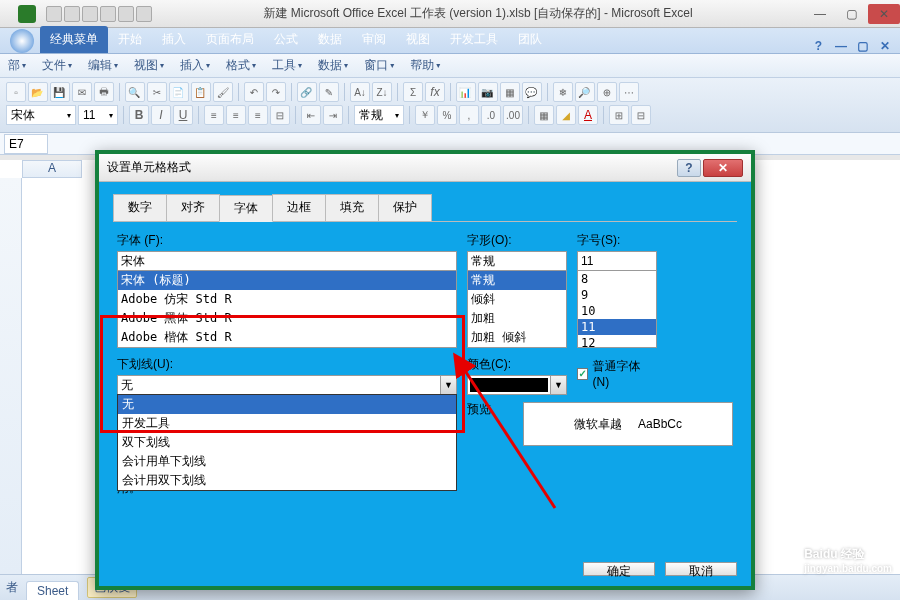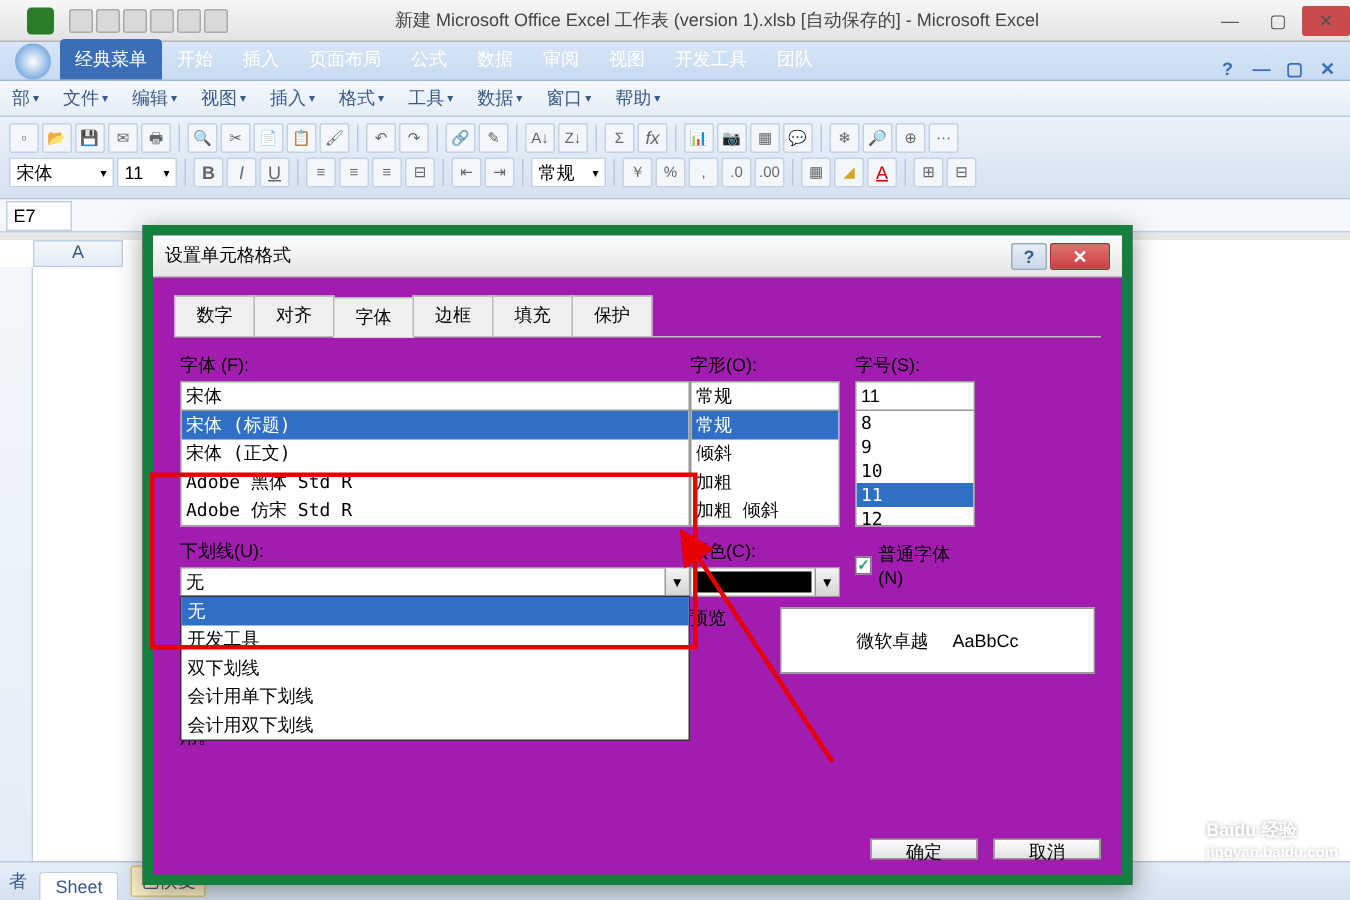--- a/index.html
+++ b/index.html
@@ -44,31 +44,31 @@
   
   .sheet{ position:absolute; left:0; top:160px; right:0; bottom:26px; background:#fff;}
   .colhdr{ position:absolute; top:0; left:22px; width:60px; height:18px; background:linear-gradient(#f3f7fb,#e4edf7); border:1px solid #c0d0e4; text-align:center; color:#3a5a88;}
   .rowarea{ position:absolute; left:0; top:18px; bottom:0; width:22px; background:linear-gradient(#f3f7fb,#e4edf7); border-right:1px solid #c0d0e4;}
 
   
   .statusbar{ position:absolute;left:0;right:0;bottom:0;height:26px;background:linear-gradient(#e4edf7,#d6e2f0);display:flex;align-items:center;padding:0 6px;gap:8px;color:#3a5a88;border-top:1px solid #b8c9de;}
   .sheet-tab{background:#fff;border:1px solid #c0d0e4;border-bottom:none;border-radius:3px 3px 0 0;padding:2px 10px;align-self:flex-end;margin-bottom:0;}
 
   
-  .dialog{ position:absolute; left:95px; top:150px; width:660px; height:440px; background:#a21caf; border:7px solid #15803d; box-shadow:0 4px 16px rgba(0,0,0,.4);}
+  .dialog{ position:absolute; left:95px; top:150px; width:660px; height:440px; background:#0ea5e9; border:4px solid #15803d; box-shadow:0 4px 16px rgba(0,0,0,.4);}
   .dlg-title{ height:28px; background:linear-gradient(#fdfdfd,#e6e6e6); border-bottom:1px solid #bbb; display:flex;align-items:center;padding:0 8px;}
   .dlg-title .buttons{margin-left:auto;display:flex;gap:2px;}
   .dlg-title .help-b{width:24px;height:18px;background:linear-gradient(#e8eef5,#c8d8ea);border:1px solid #9ab;border-radius:2px;text-align:center;color:#3a5a88;font-weight:bold;line-height:16px;}
   .dlg-title .close-b{width:40px;height:18px;background:linear-gradient(#e27070,#c84040);border:1px solid #a03030;border-radius:2px;color:#fff;text-align:center;line-height:16px;font-weight:bold;}
 
   .dlg-body{ padding:12px 14px 0 14px; position:relative; height:calc(100% - 28px);}
   .dlg-tabs{ display:flex; border-bottom:1px solid #bbb; }
   .dlg-tabs .dtab{ padding:4px 14px; border:1px solid #bbb; border-bottom:none; background:#efefef; margin-right:-1px; cursor:pointer;}
   .dlg-tabs .dtab.active{ background:#f0f0f0; border-bottom:1px solid #f0f0f0; position:relative; top:1px;}
-  .dlg-content{ padding:10px 4px 0 4px; display:flex; }
+  .dlg-content{ padding:10px 4px 0 4px; display:flex; gap:10px;}
   .col-left{ flex:0 0 340px;}
   .col-right{ flex:1; display:flex; gap:10px;}
   .col-style{flex:0 0 100px;}
   .col-size{flex:0 0 80px;}
   label.fld{ display:block; margin-bottom:2px;}
   .textinput{ width:100%; border:1px solid #999; padding:2px 3px; background:#fff;}
   .listbox{ width:100%; height:78px; border:1px solid #999; background:#fff; overflow:hidden; margin-top:-1px;}
   .listbox.smallh{ height:78px;}
   .listbox .opt{ padding:1px 3px; font-family:SimSun,monospace; white-space:nowrap;}
   .listbox .opt.sel{ background:#2f6fc5; color:#fff;}
@@ -299,23 +299,22 @@
       <div class="dtab">填充</div>
       <div class="dtab">保护</div>
     </div>
 
     <div class="dlg-content">
       <div class="col-left">
         <label class="fld">字体 (F):</label>
         <input class="textinput" value="宋体" style="">
         <div class="listbox">
           <div class="opt sel">宋体 (标题)</div>
-          <div class="opt">宋体 (正文)</div>
+          <div class="opt">Adobe 仿宋 Std R</div>
           <div class="opt">Adobe 黑体 Std R</div>
-          <div class="opt">Adobe 仿宋 Std R</div>
           <div class="opt">Adobe 楷体 Std R</div>
 
         </div>
 
         
         <div style="margin-top:8px;position:relative;">
           <label class="fld">下划线(U):</label>
           <div class="combo">
             <div class="val">无</div>
             <div class="btn">▼</div>

